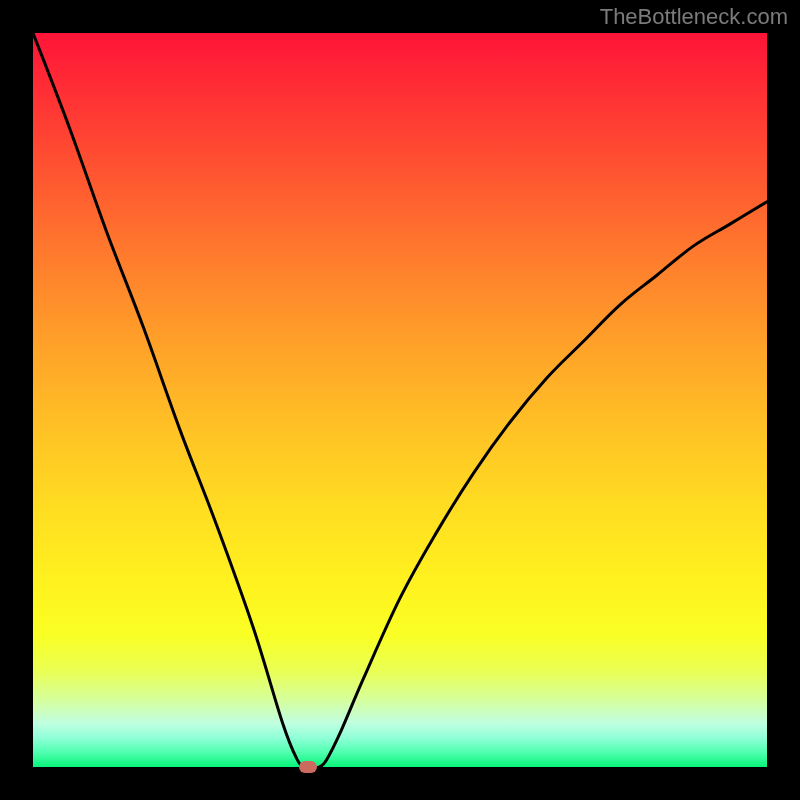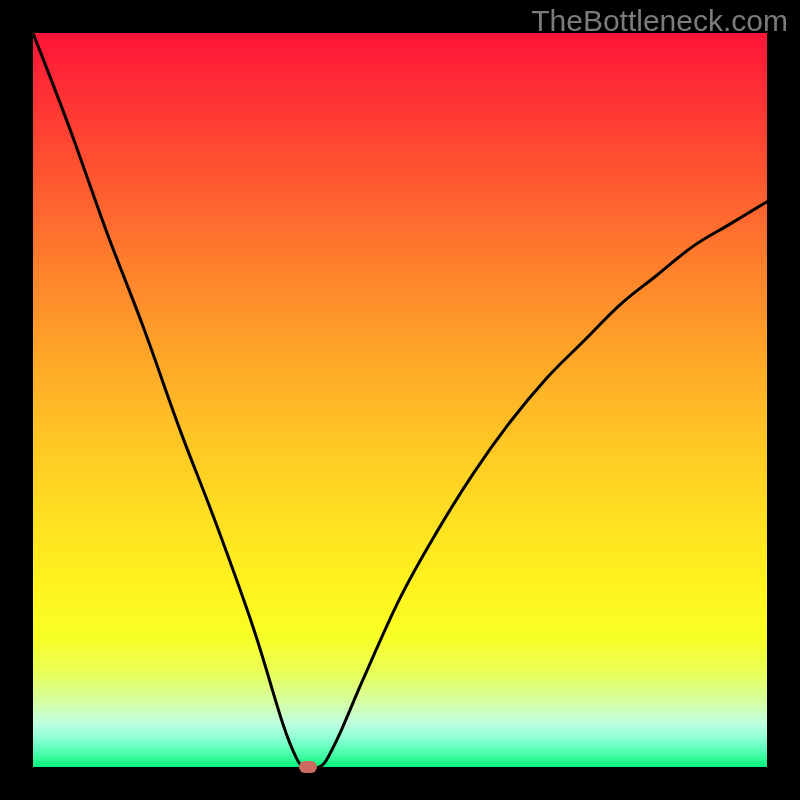--- a/index.html
+++ b/index.html
@@ -3,21 +3,21 @@
 <meta charset="utf-8">
 <style>
   * { margin: 0; padding: 0; box-sizing: border-box; }
   html, body { width: 800px; height: 800px; overflow: hidden; }
   body { background: #000; position: relative; }
   .watermark {
     position: absolute;
     top: 4px;
     right: 12px;
     font-family: Arial, Helvetica, sans-serif;
-    font-size: 30px;
+    font-size: 22px;
     color: #7b7b7b;
     z-index: 10;
     letter-spacing: 0px;
   }
   .plot-area {
     position: absolute;
     left: 33px;
     top: 33px;
     width: 734px;
     height: 734px;

